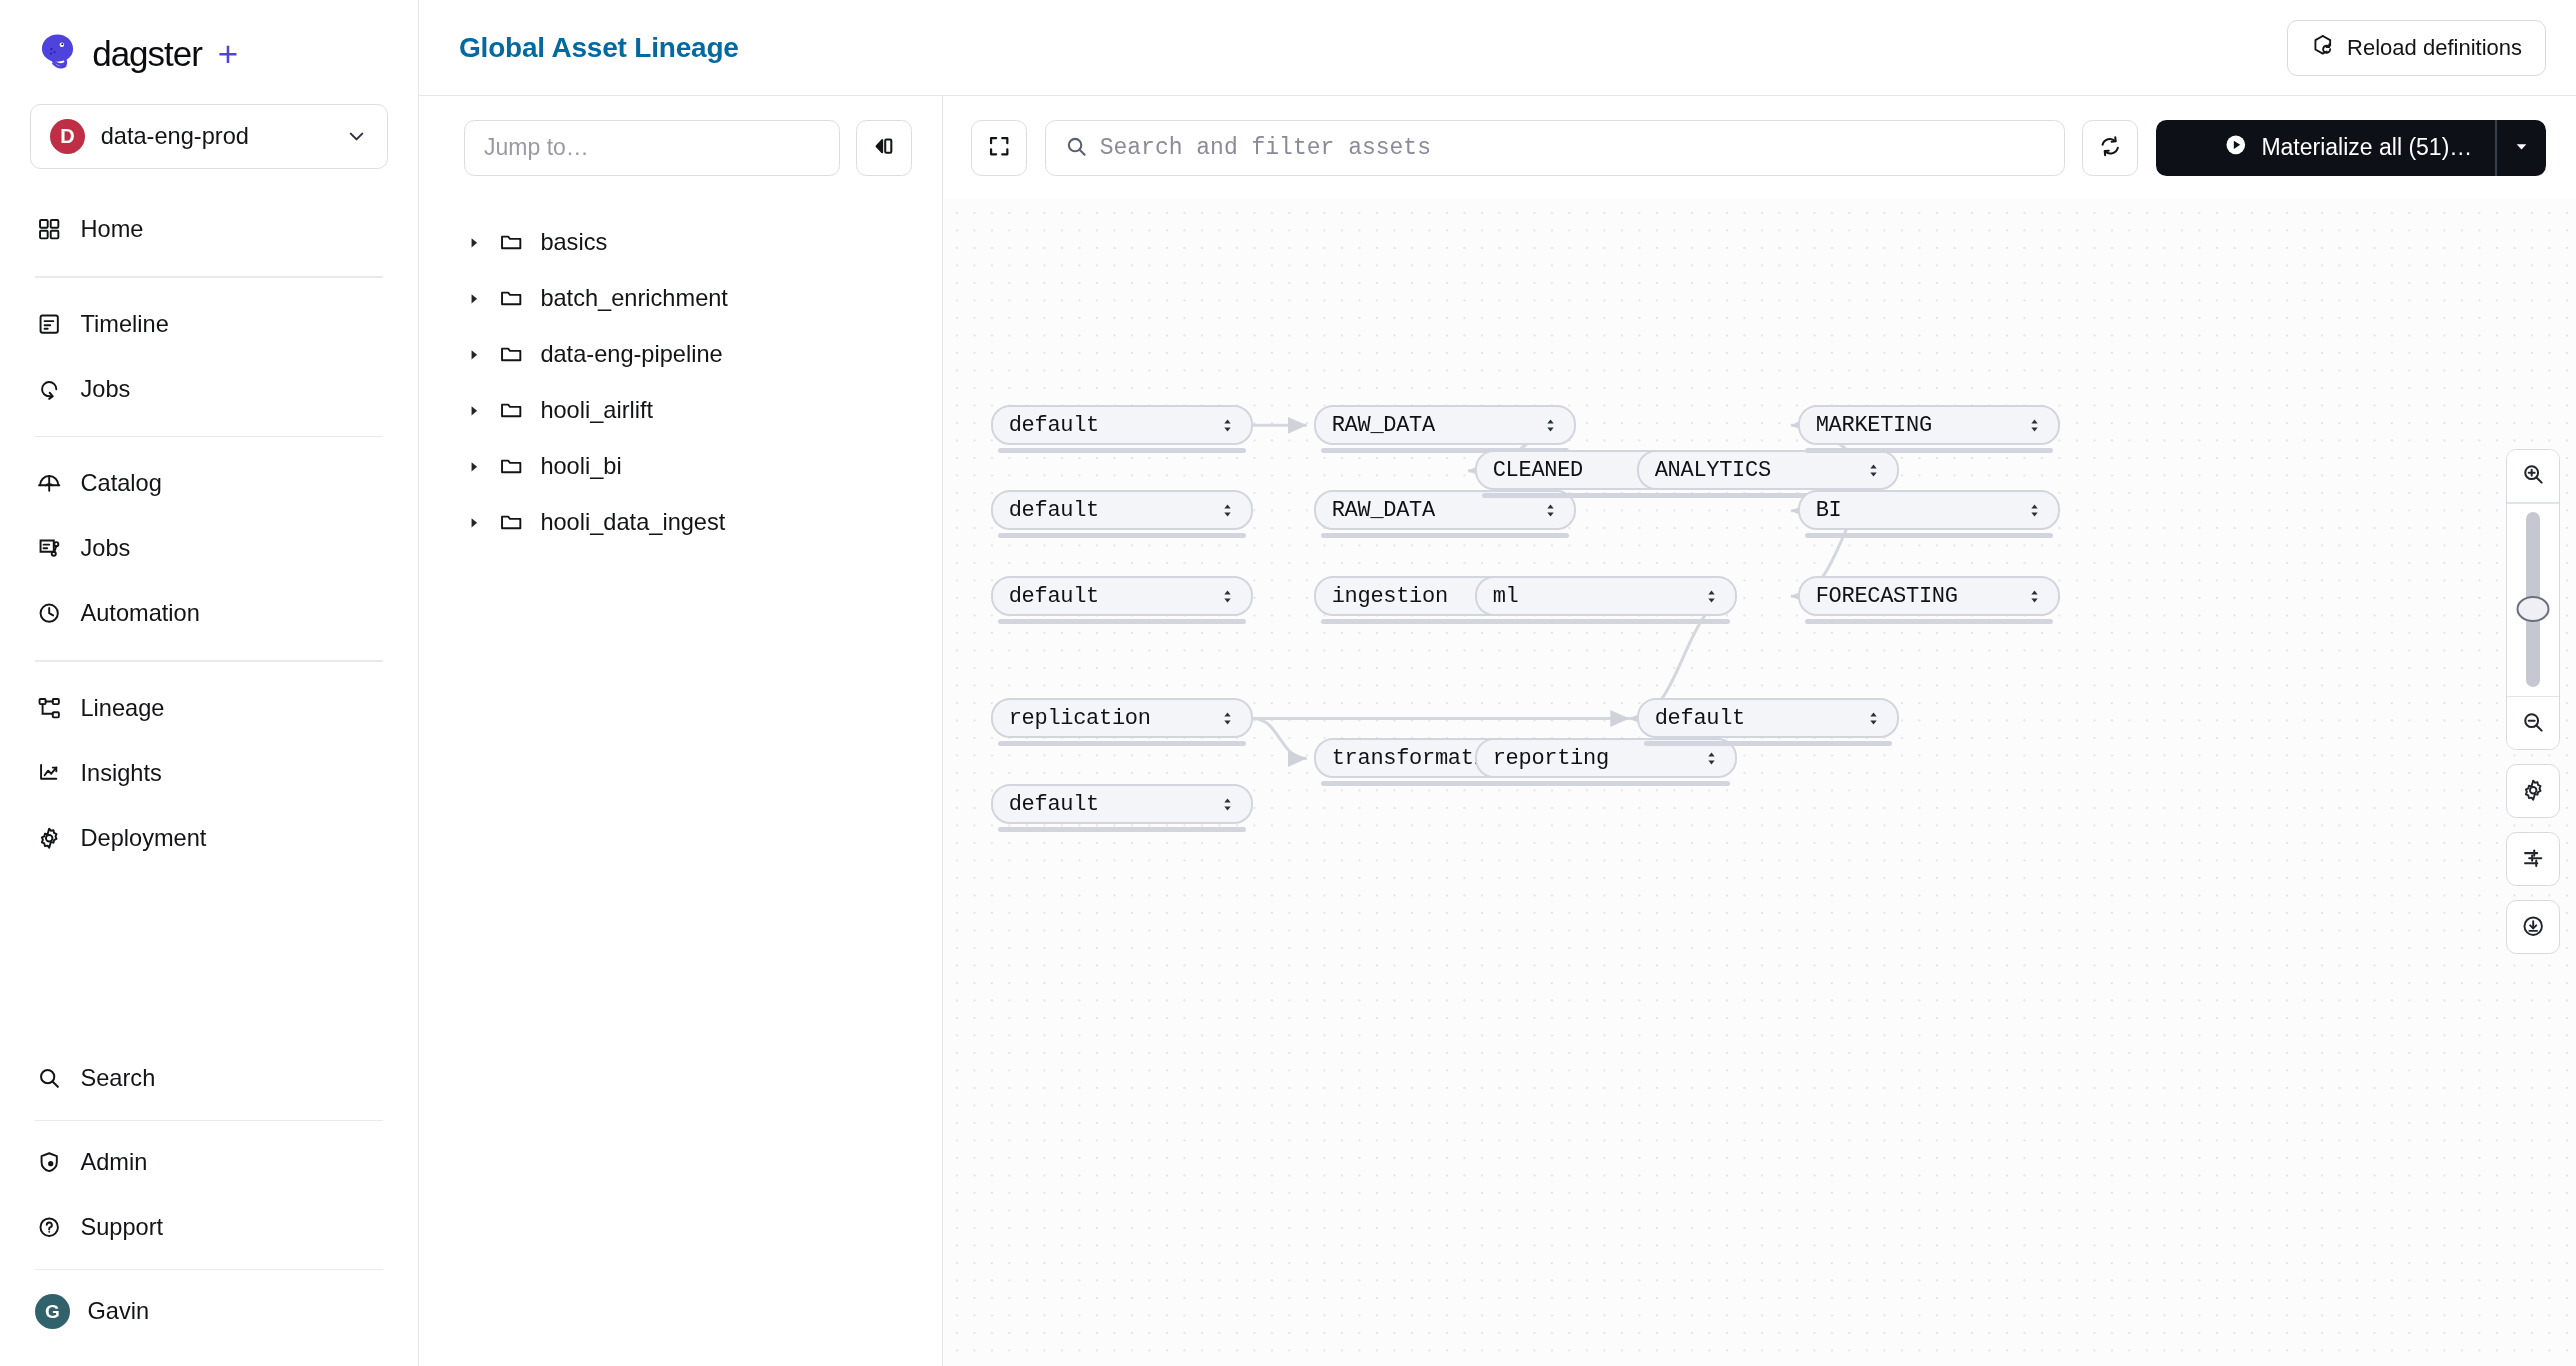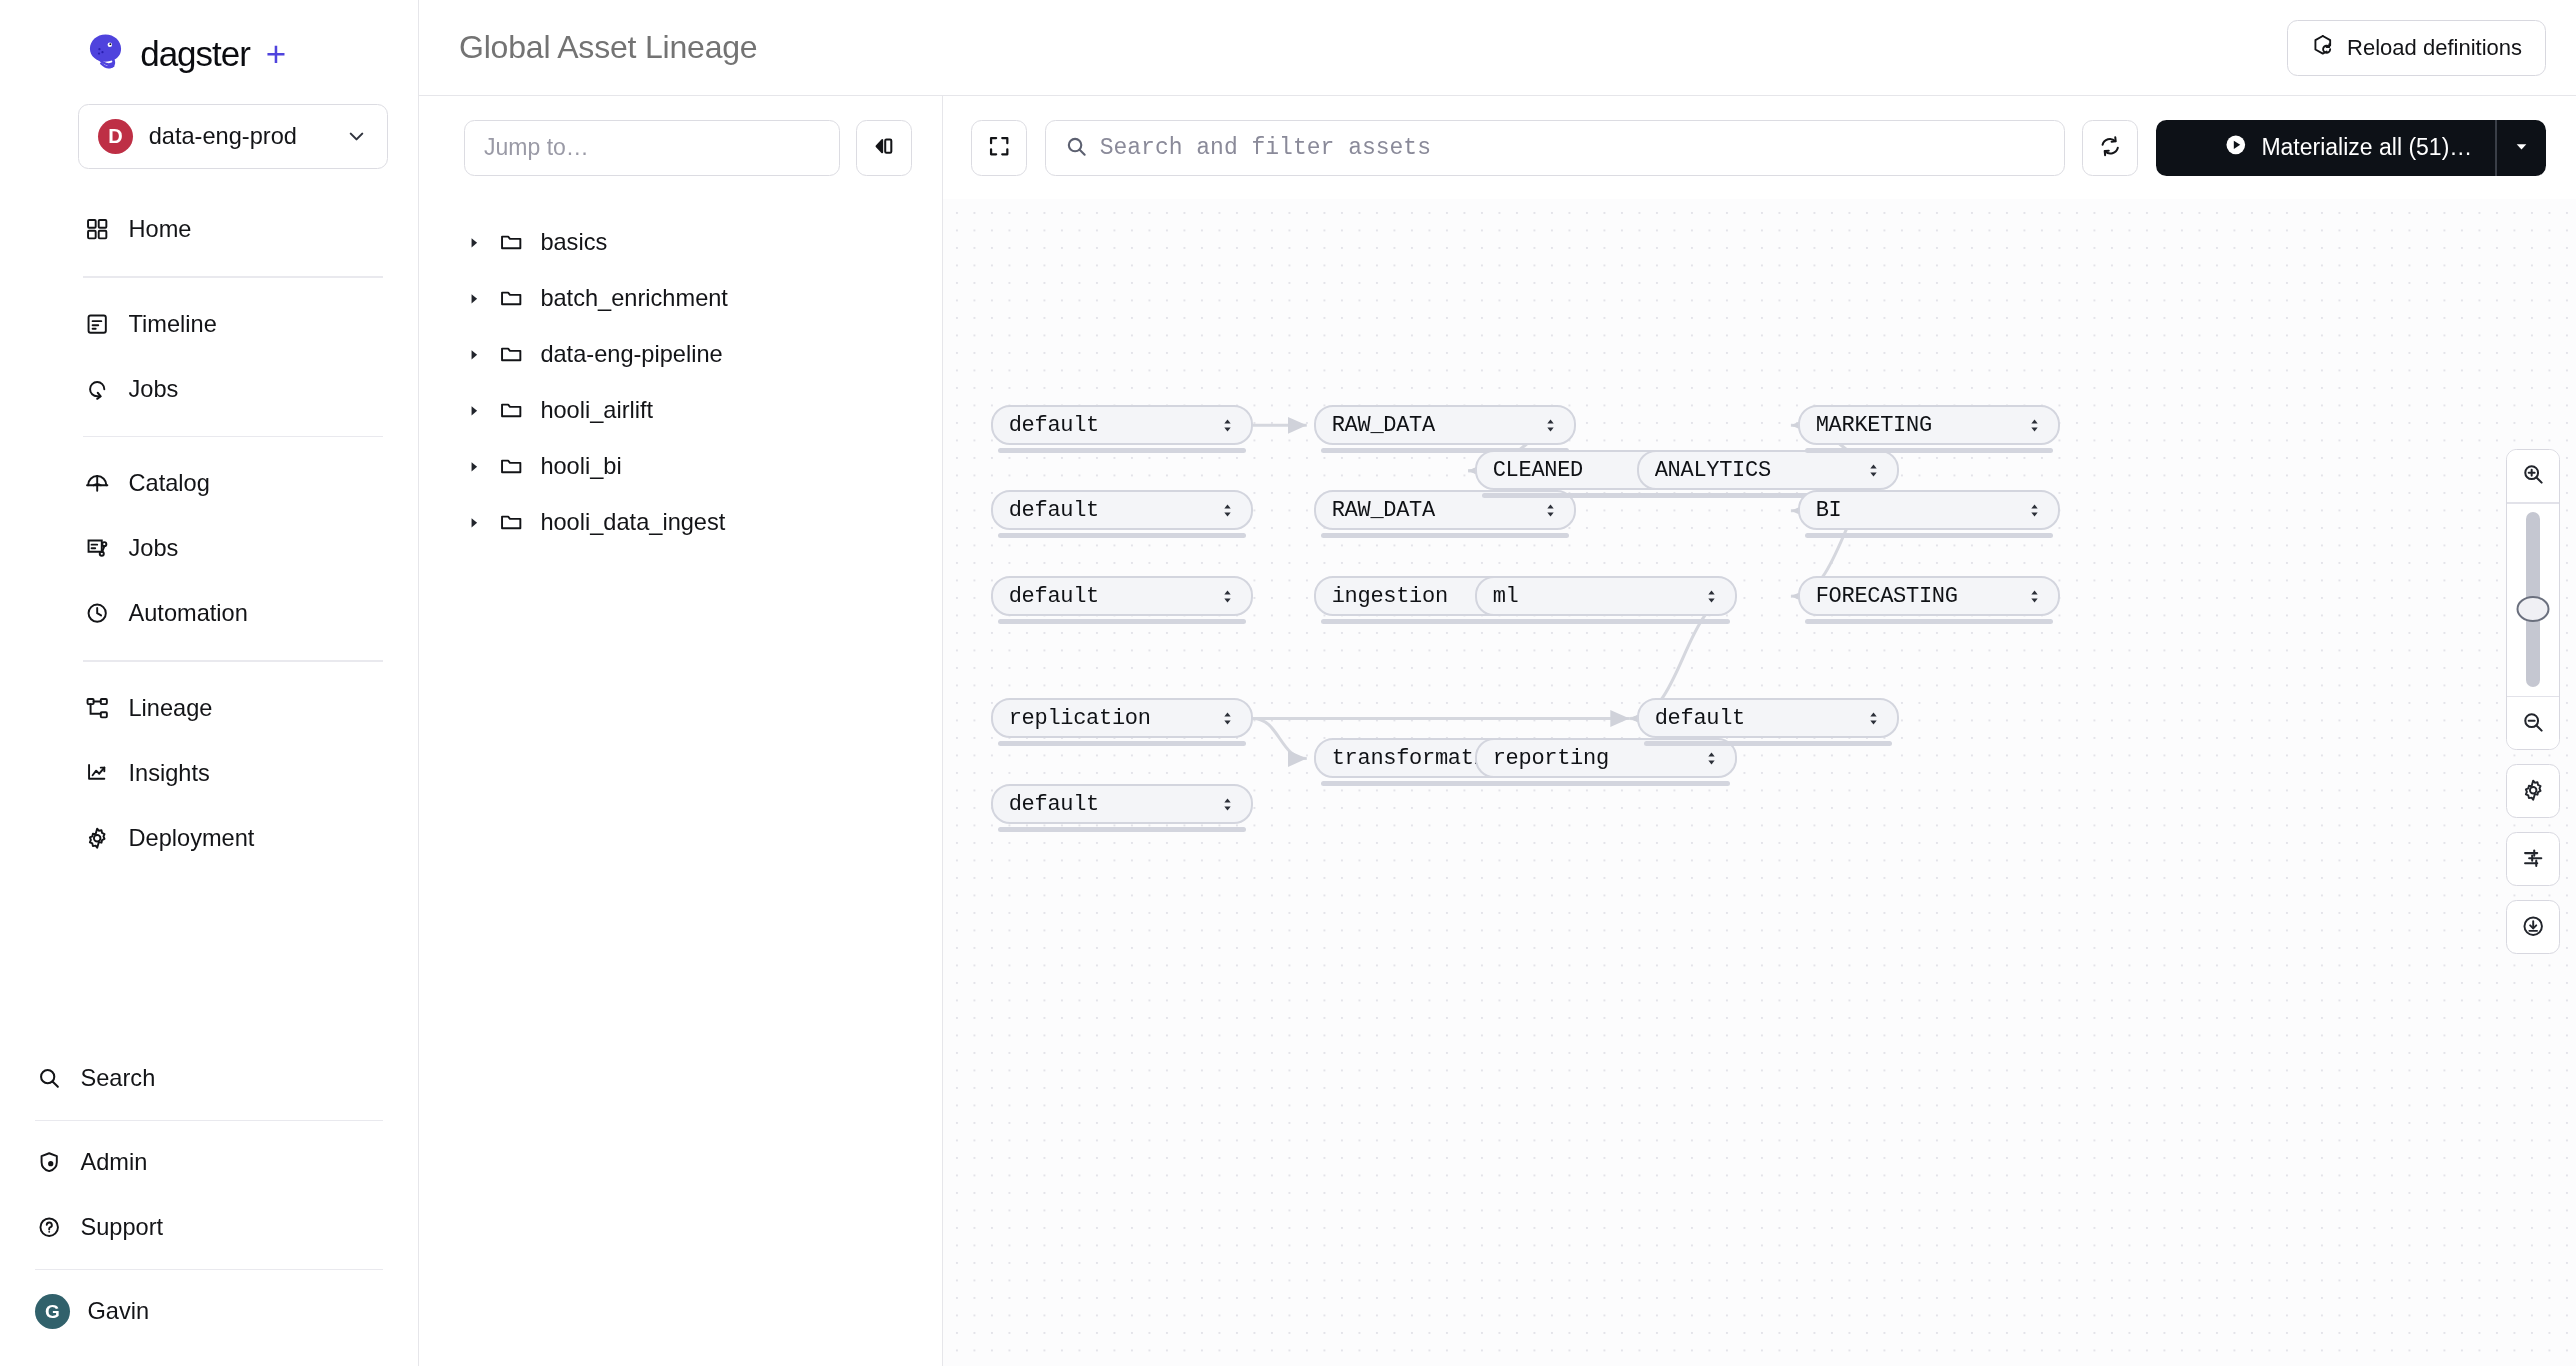--- a/index.html
+++ b/index.html
@@ -14,21 +14,20 @@
   .app { display: flex; width: 2576px; height: 1367px; }
 
   
   .sidebar {
     width: 419px; height: 1367px;
     background: #ffffff;
     border-right: 1.7px solid #e6e6ea;
     display: flex; flex-direction: column;
     flex: 0 0 419px;
     position: relative;
-    padding-left: 48px;
   }
   .brand {
     display: flex; align-items: center; gap: 12.2px;
     padding: 31px 0 21px 35px;
   }
   .brand-logo { width: 45px; height: 45px; flex: 0 0 45px; }
   .brand-text { font-size: 35px; letter-spacing: -1px; font-weight: 400; color: #0b0c10; }
   .brand-plus { font-size: 35px; color: #4f43dd; font-weight: 400; margin-left: 3.5px; }
 
   .org-select {
@@ -77,21 +76,21 @@
 
   
   .main { flex: 1; display: flex; flex-direction: column; min-width: 0; height: 1367px; }
   .topbar {
     height: 96px; flex: 0 0 96px;
     border-bottom: 1.7px solid #e6e6ea;
     display: flex; align-items: center;
     padding: 0 30px 0 40px;
     background: #fff;
   }
-  .page-title { font-size: 32px; font-weight: 400; color: #737373; letter-spacing: -0.2px; }
+  .page-title { font-size: 28px; font-weight: 700; color: #0369a1; letter-spacing: -0.2px; }
   .topbar-spacer { flex: 1; }
   .btn-outline {
     display: flex; align-items: center; gap: 12.2px;
     height: 56px; padding: 0 23px;
     border: 1.7px solid #d8d8df; border-radius: 10.5px;
     background: #fff; cursor: pointer;
     font-size: 22px; color: #131417;
     font-family: inherit;
   }
 

